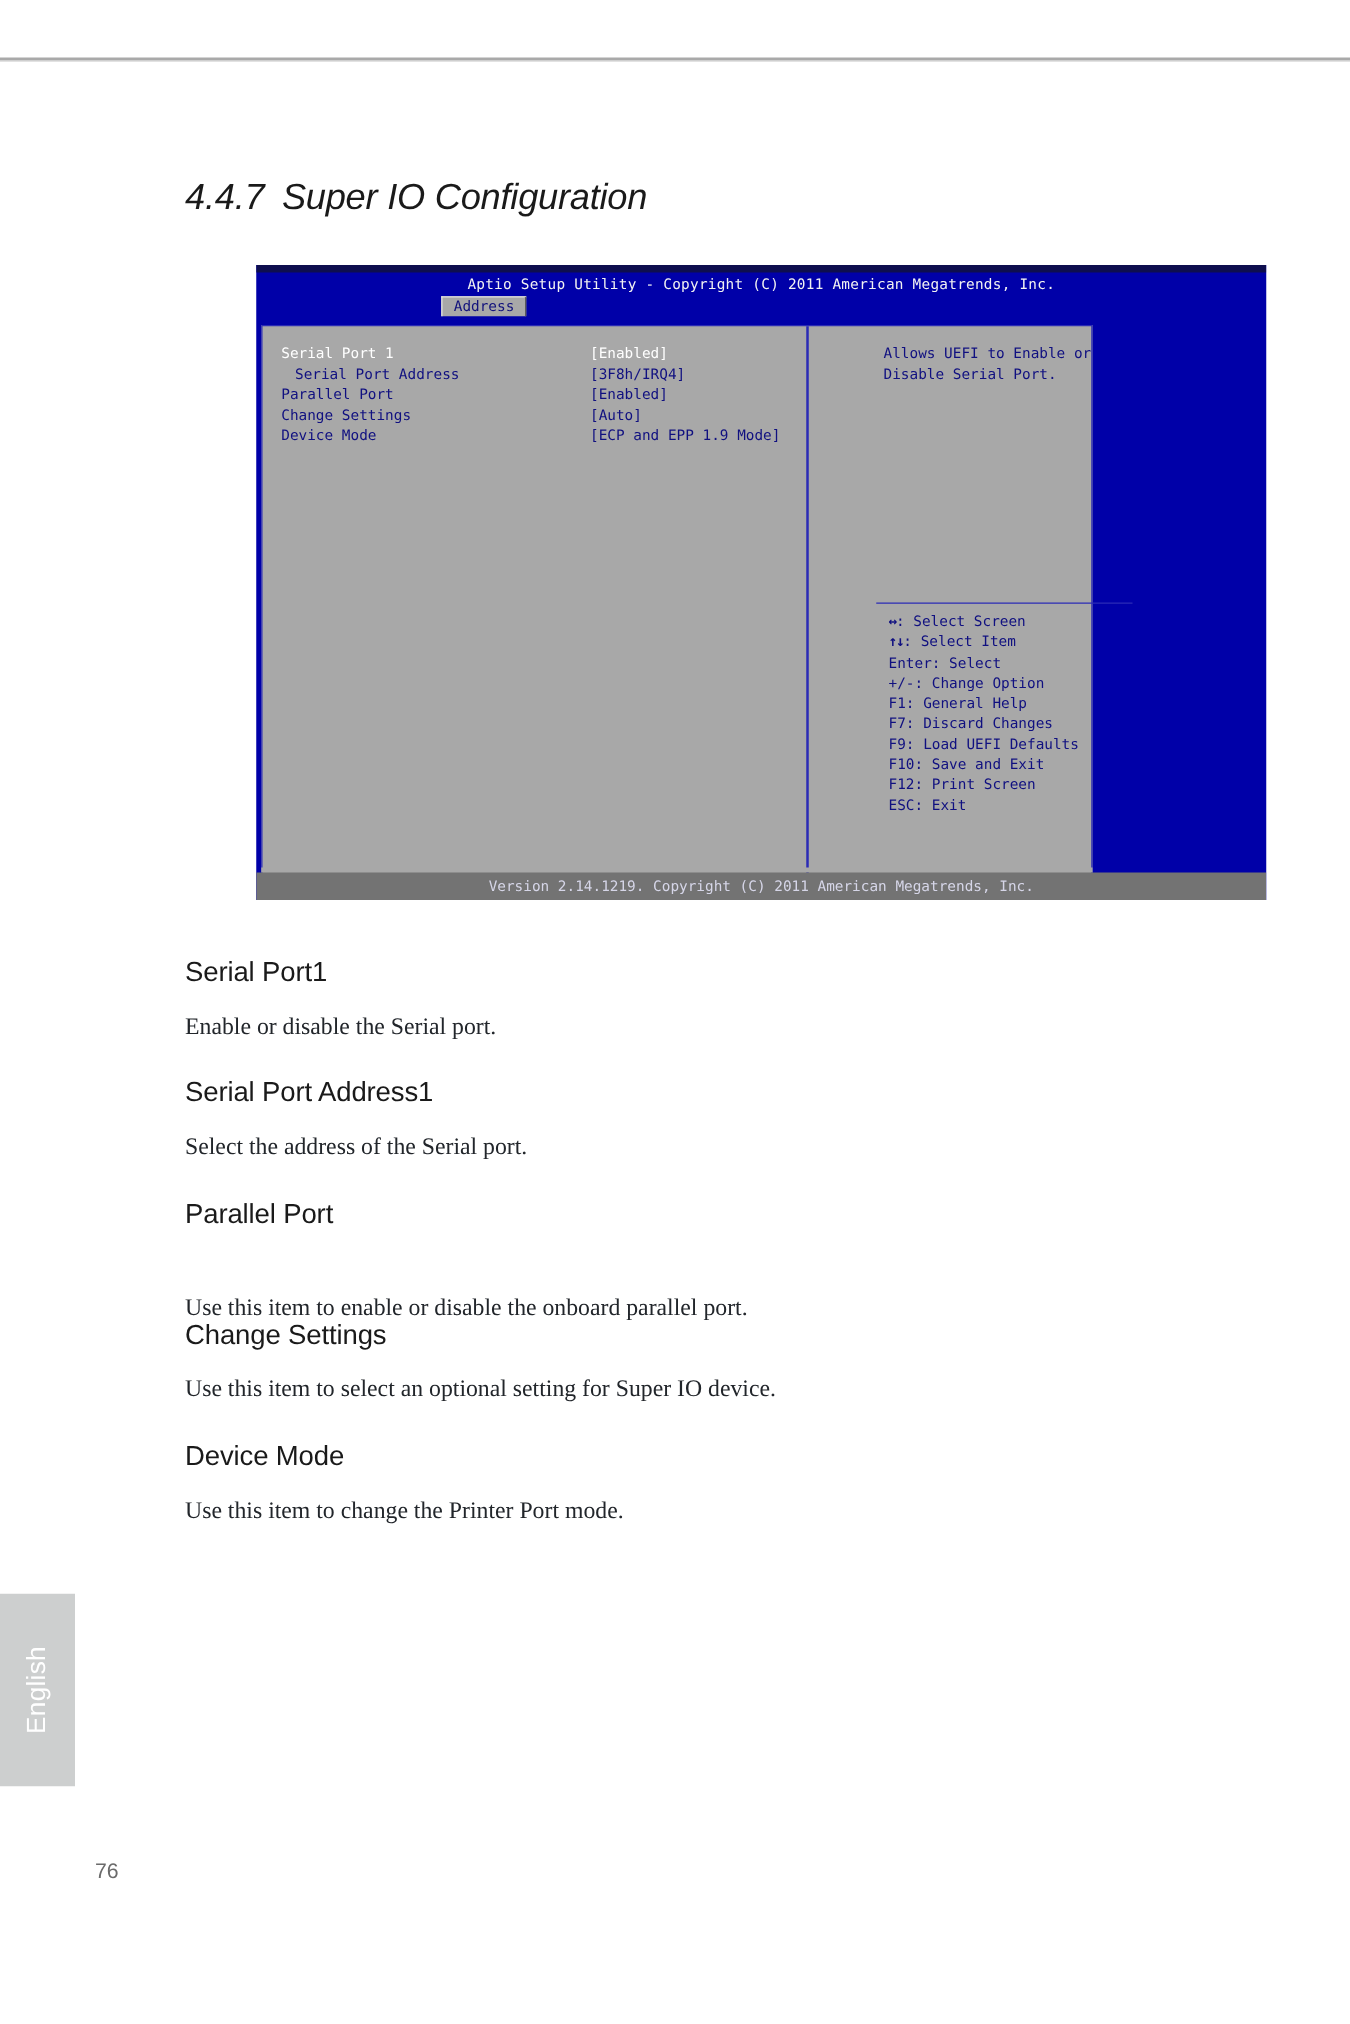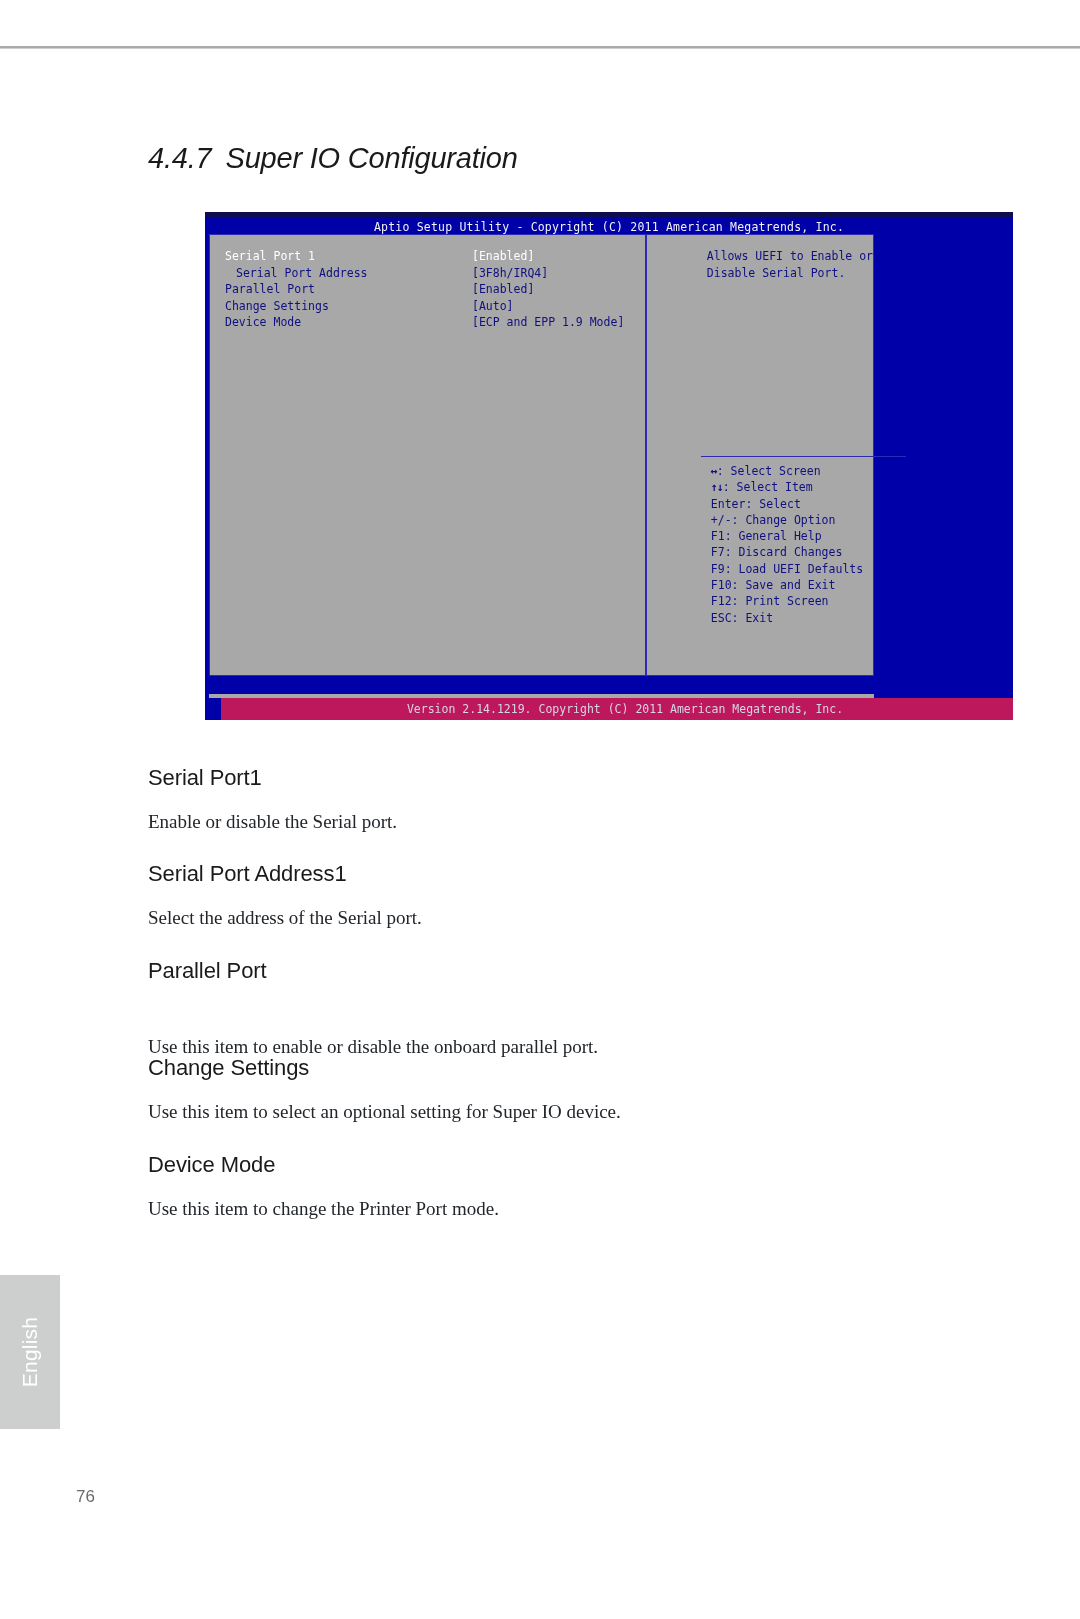--- a/index.html
+++ b/index.html
@@ -93,21 +93,21 @@
     font-size: 11.5px;
     border-top: 1px solid #e3e3e3;
     border-left: 1px solid #e3e3e3;
     border-right: 1px solid #5a5a5a;
     white-space: nowrap;
   }
 
   .bios-body {
     position: absolute;
     left: 4px;
-    top: 22px;
+    top: 48px;
     width: 665px;
     height: 442px;
     background: #a8a8a8;
     border: 1px solid #2b2bb5;
     box-sizing: border-box;
     display: flex;
   }
   .bios-left {
     width: 437px;
     border-right: 2px solid #2b2bb5;
@@ -172,25 +172,25 @@
     color: #101080;
     white-space: nowrap;
   }
   .key-glyph {
     font-weight: bold;
     letter-spacing: -1px;
   }
 
   .bios-footbar {
     position: absolute;
-    left: 16px;
+    left: 0;
     bottom: 0;
     width: 100%;
     height: 22px;
-    background: #be185d;
+    background: #737373;
     color: #d6d6e8;
     font-size: 11.5px;
     line-height: 22px;
     text-align: center;
     white-space: nowrap;
     margin-top: 14px;
   }
   .bios-footgap {
     position: absolute;
     left: 4px;

